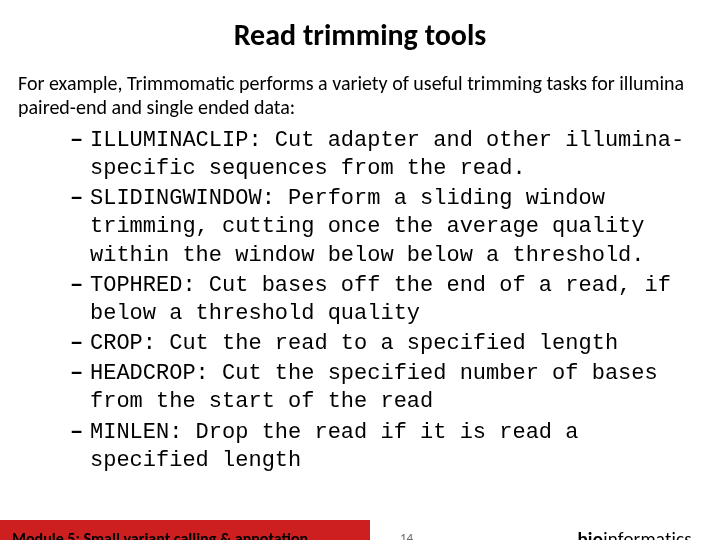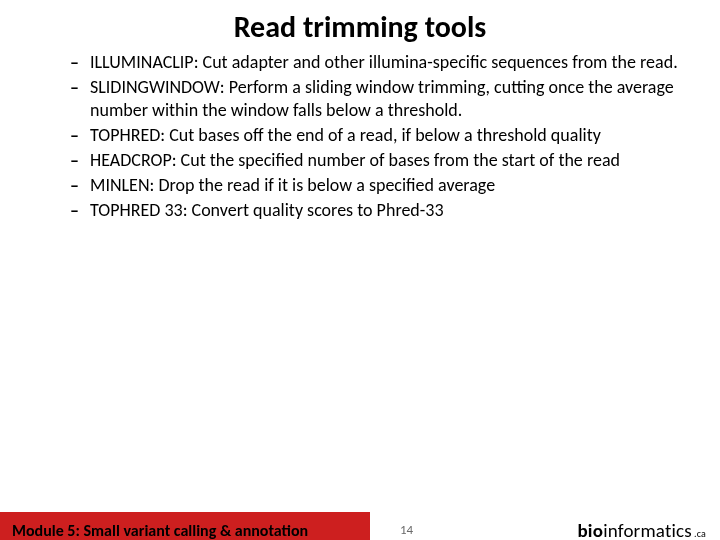--- a/index.html
+++ b/index.html
@@ -15,33 +15,34 @@
   .slide {
     position: relative;
     width: 720px;
     height: 540px;
     box-sizing: border-box;
   }
   .title {
     text-align: center;
     font-weight: 700;
     font-size: 30px;
-    margin-top: 8px;
+    margin-top: 16px;
   }
   .intro {
     font-size: 20px;
     line-height: 1.2;
     margin: 18px 18px 8px 18px;
   }
   .bullets {
     margin: 6px 20px 0 70px;
     padding: 0;
     list-style: none;
-    font-size: 18px;
+    font-size: 22px;
     line-height: 1.28;
+    font-family: Liberation Mono, monospace;
   }
   .bullets li {
     position: relative;
     padding-left: 20px;
     margin-bottom: 2px;
   }
   .bullets li::before {
     content: "–";
     position: absolute;
     left: 0;
@@ -87,28 +88,29 @@
   }
   .logo .bio { font-weight: 800; }
   .logo .info { font-weight: 400; }
   .logo .ca { font-size: 10px; vertical-align: baseline; margin-left: 2px; }
 </style>
 </head>
 <body>
 
 <div class="slide">
   <div class="title">Read trimming tools</div>
+  <div class="intro">For example, Trimmomatic performs a variety of useful trimming tasks for illumina paired-end and single ended data:</div>
 
   <ul class="bullets">
     <li>ILLUMINACLIP: Cut adapter and other illumina-specific sequences from the read.</li>
-    <li>SLIDINGWINDOW: Perform a sliding window trimming, cutting once the average number within the window falls below a threshold.</li>
+    <li>SLIDINGWINDOW: Perform a sliding window trimming, cutting once the average quality within the window below below a threshold.</li>
     <li>TOPHRED: Cut bases off the end of a read, if below a threshold quality</li>
+    <li>CROP: Cut the read to a specified length</li>
     <li>HEADCROP: Cut the specified number of bases from the start of the read</li>
-    <li>MINLEN: Drop the read if it is below a specified average</li>
-    <li>TOPHRED 33: Convert quality scores to Phred-33</li>
+    <li>MINLEN: Drop the read if it is read a specified length</li>
   </ul>
 
   <div class="footer">
     <div class="footer-red">Module 5: Small variant calling &amp; annotation</div>
     <div class="page-num">14</div>
     <div class="logo">
       <span class="bio">bio</span><span class="info">informatics</span><span class="ca">.ca</span>
     </div>
   </div>
 </div>

